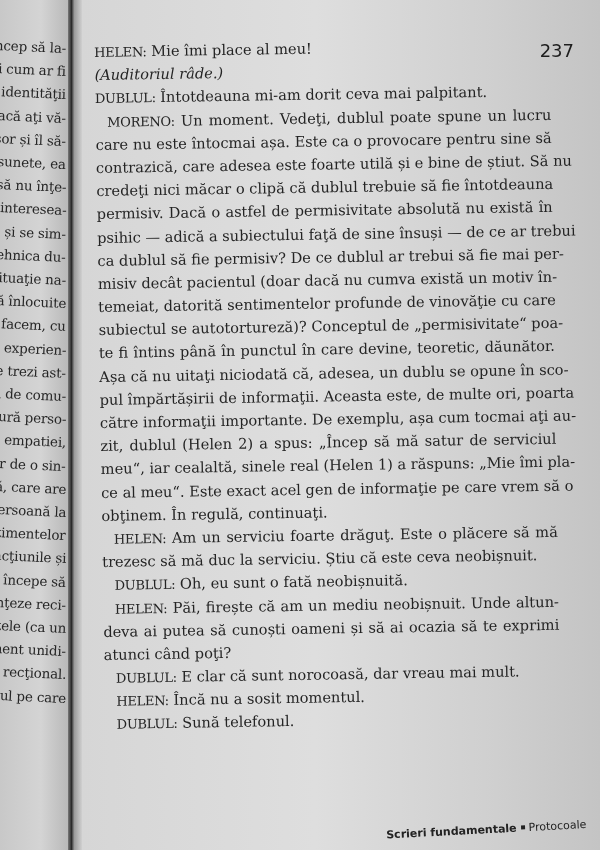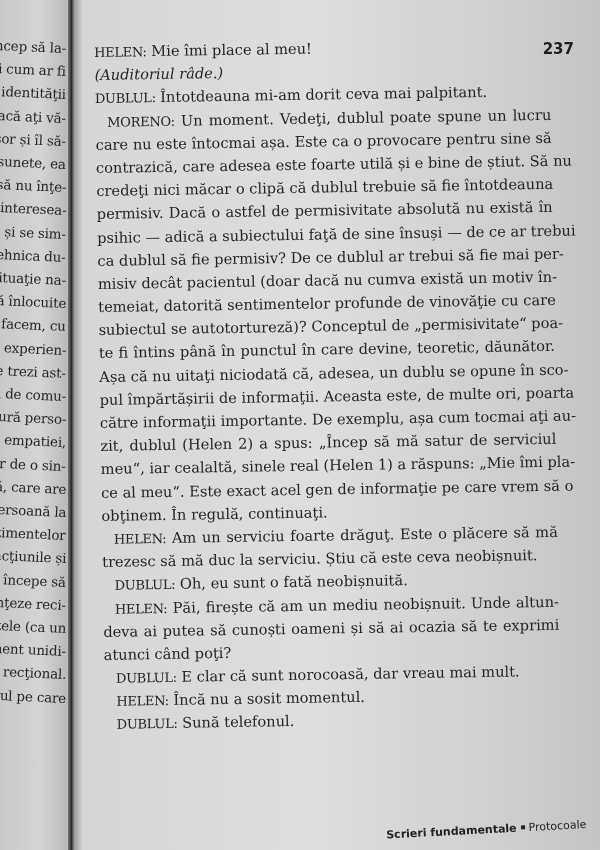--- a/index.html
+++ b/index.html
@@ -22,21 +22,21 @@
     position:absolute; left:68px; top:0; width:14px; height:850px;
     background: linear-gradient(90deg, #7a7a7a 0%, #2a2a2a 25%, #9a9a9a 45%, #d0d0d0 100%);
   }
   .right-page {
     position:absolute; left:82px; top:0; width:518px; height:850px;
     background: linear-gradient(90deg, #d6d6d6 0%, #dedede 45%, #cfcfcf 80%, #c4c4c4 100%);
     overflow:hidden;
   }
   .page-number {
     position:absolute; right:26px; top:40px;
-    font-family:"DejaVu Sans", sans-serif; font-weight:bold; font-size:15px; color:#1e1e1e;
+    font-family:"DejaVu Sans", sans-serif; font-weight:normal; font-size:18px; color:#1e1e1e;
   }
   .text-block {
     position:absolute; left:12px; top:40px; width:456px;
     transform: rotate(-0.9deg); transform-origin: left top;
   }
   .line {
     height:23.2px; line-height:23.2px; white-space:nowrap;
     font-size:14.6px; color:#242424;
     text-align:justify; text-align-last:justify;
   }

